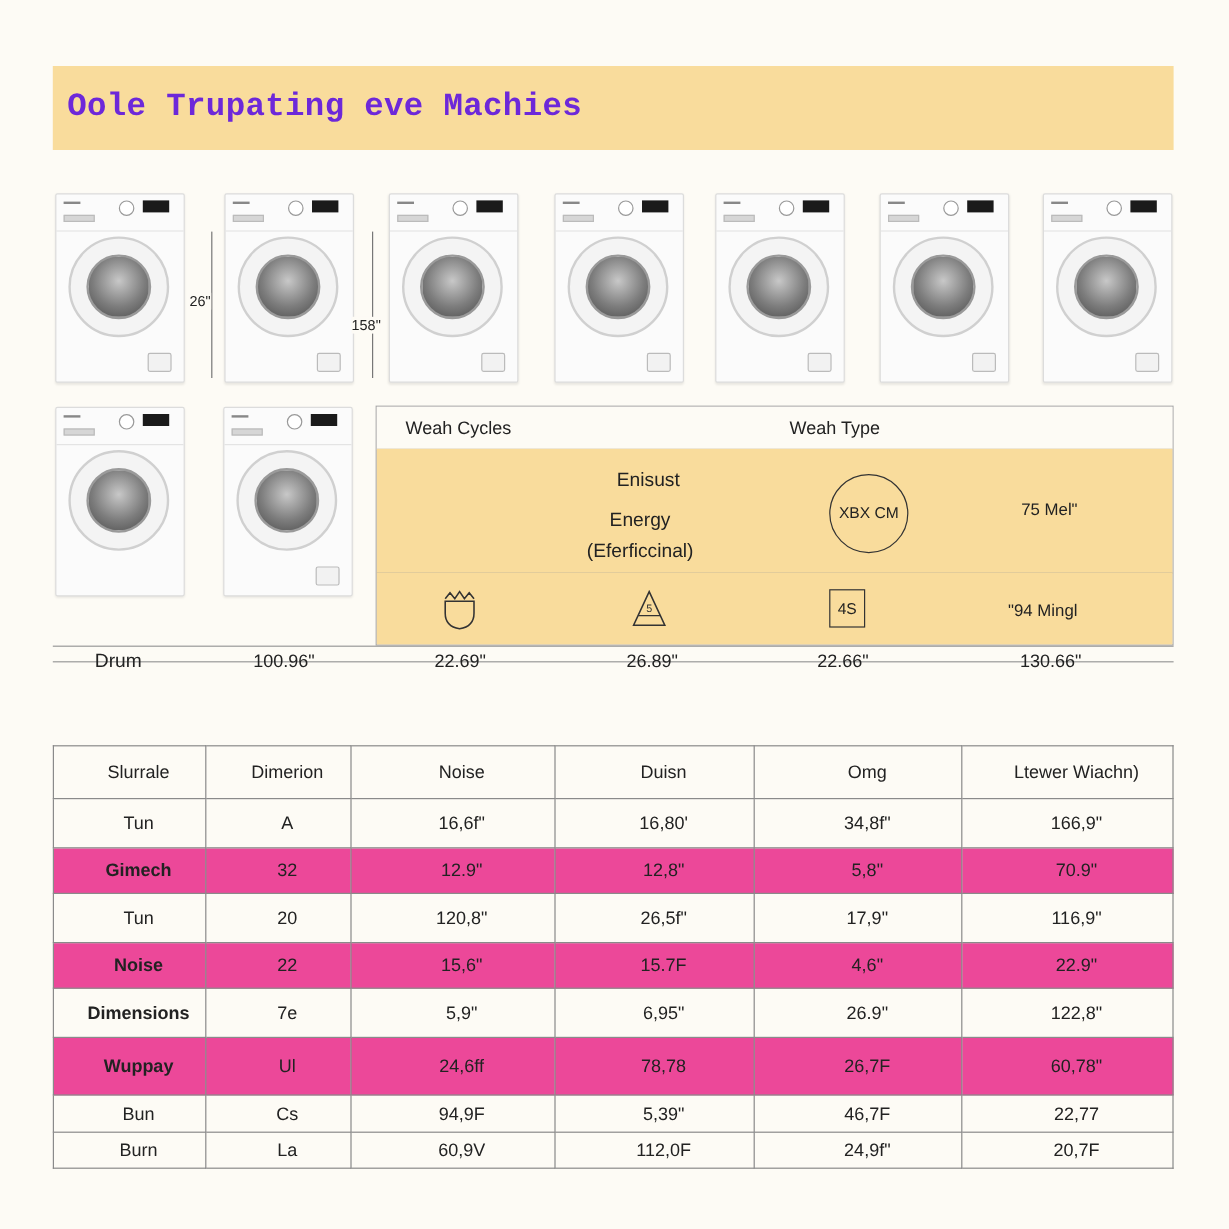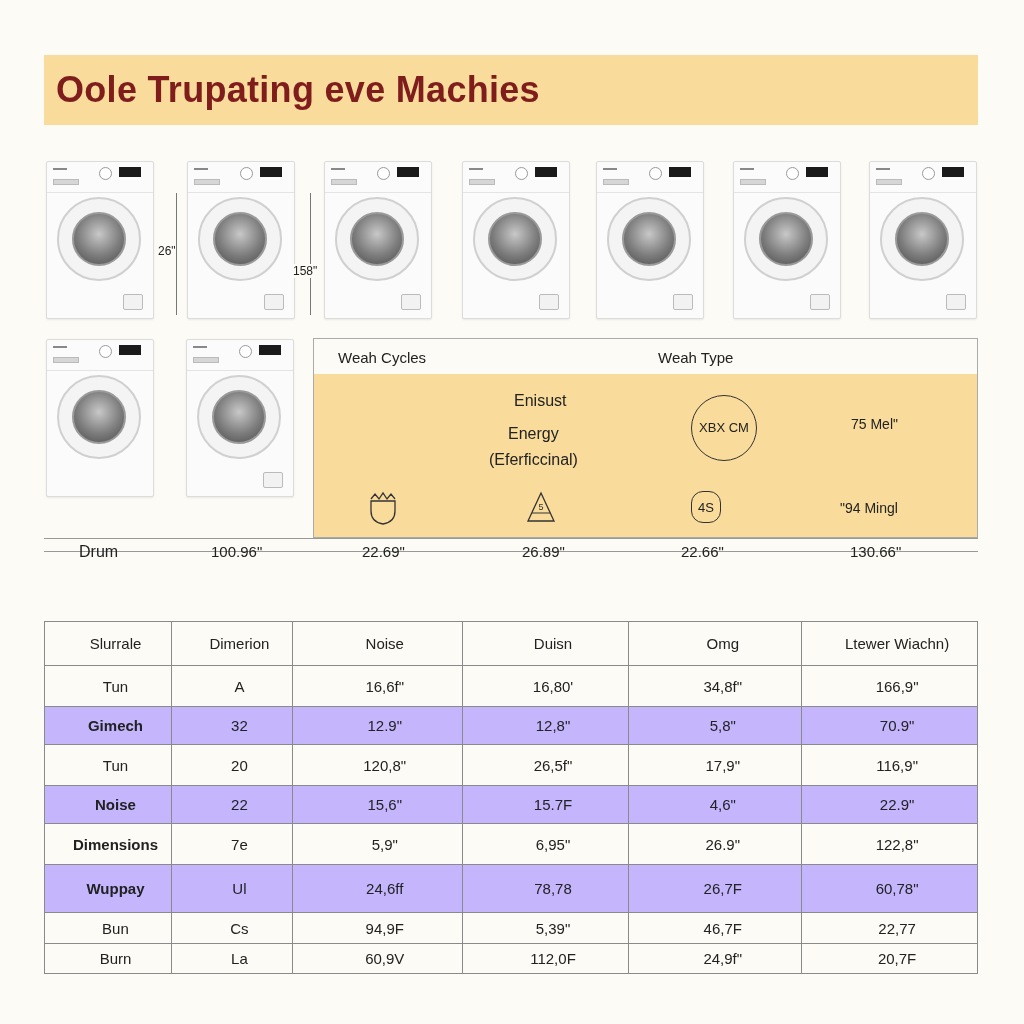--- a/index.html
+++ b/index.html
@@ -9,21 +9,21 @@
     font-family:"Liberation Sans", sans-serif;
     color:#222;
     position:relative;
   }
   .title-bar {
     position:absolute; left:44px; top:55px; width:934px; height:70px;
     background:#f9dc9c;
     display:flex; align-items:center;
   }
   .title-bar h1 {
-    margin:0 0 0 12px; font-size:36px; font-weight:bold; color:#7f1d1d; letter-spacing:0.3px;
+    margin:0 0 0 12px; font-size:27px; font-weight:bold; color:#6d28d9; letter-spacing:0.3px;font-family:Liberation Mono, monospace;
   }
   .washer {
     position:absolute; width:106px; height:156px;
     background:#fbfbfb; border:1px solid #dcdcdc; border-radius:2px;
     box-shadow:0 1px 2px rgba(0,0,0,0.08);
   }
   .washer .panel {
     position:absolute; left:0; top:0; right:0; height:30px; border-bottom:1px solid #e4e4e4;
   }
   .washer .brand { position:absolute; left:6px; top:6px; width:14px; height:2px; background:#888; }
@@ -64,21 +64,21 @@
   .drum-row span { position:absolute; top:4px; font-size:15px; color:#222; }
 
   table.main {
     position:absolute; left:44px; top:621px; width:934px;
     border-collapse:collapse; font-size:15px;
   }
   table.main th, table.main td {
     border:1px solid #8a8a8a; text-align:center; color:#222;padding-left:16px;
   }
   table.main th { height:41px; font-weight:normal; background:#fdfbf5; }
-  table.main tr.hl td { background:#c4b5fd; }
+  table.main tr.hl td { background:#ec4899; }
   table.main td { background:#fdfbf5; }
   table.main td.first { font-weight:normal; }
   table.main tr.hl td.first { font-weight:bold; }
 </style>
 </head>
 <body>
 
 <div class="title-bar">
   <h1>Oole Trupating eve Machies</h1>
 </div>
@@ -215,21 +215,21 @@
   <div class="spec-row2">
     <svg style="position:absolute;left:54px;top:14px;" width="30" height="34" viewBox="0 0 30 34">
       <path d="M3 8 L7 3 L11 8 L15 2 L19 8 L23 3 L27 8" fill="none" stroke="#333" stroke-width="1.3"></path>
       <path d="M3 10 L27 10 L27 20 Q27 31 15 33 Q3 31 3 20 Z" fill="none" stroke="#333" stroke-width="1.3"></path>
     </svg>
     <svg style="position:absolute;left:212px;top:14px;" width="30" height="32" viewBox="0 0 30 32">
       <path d="M15 2 L28 30 L2 30 Z" fill="none" stroke="#333" stroke-width="1.3"></path>
       <line x1="6" y1="22" x2="24" y2="22" stroke="#333" stroke-width="1"></line>
       <text x="15" y="19" font-size="9" text-anchor="middle" fill="#333">5</text>
     </svg>
-    <div style="position:absolute;left:377px;top:14px;width:28px;height:30px;border:1px solid #333;border-radius:12px;display:flex;align-items:center;justify-content:center;font-size:13px;">
+    <div style="position:absolute;left:377px;top:14px;width:28px;height:30px;border:1px solid #333;border-radius:0;display:flex;align-items:center;justify-content:center;font-size:13px;">
       <span>4S</span>
     </div>
     <span class="txt" style="left:526px;top:23px;font-size:14px;">"94 Mingl</span>
   </div>
 </div>
 
 <div class="drum-row">
   <span style="left:35px;font-size:16px;">Drum</span>
   <span style="left:167px;">100.96"</span>
   <span style="left:318px;">22.69"</span>

